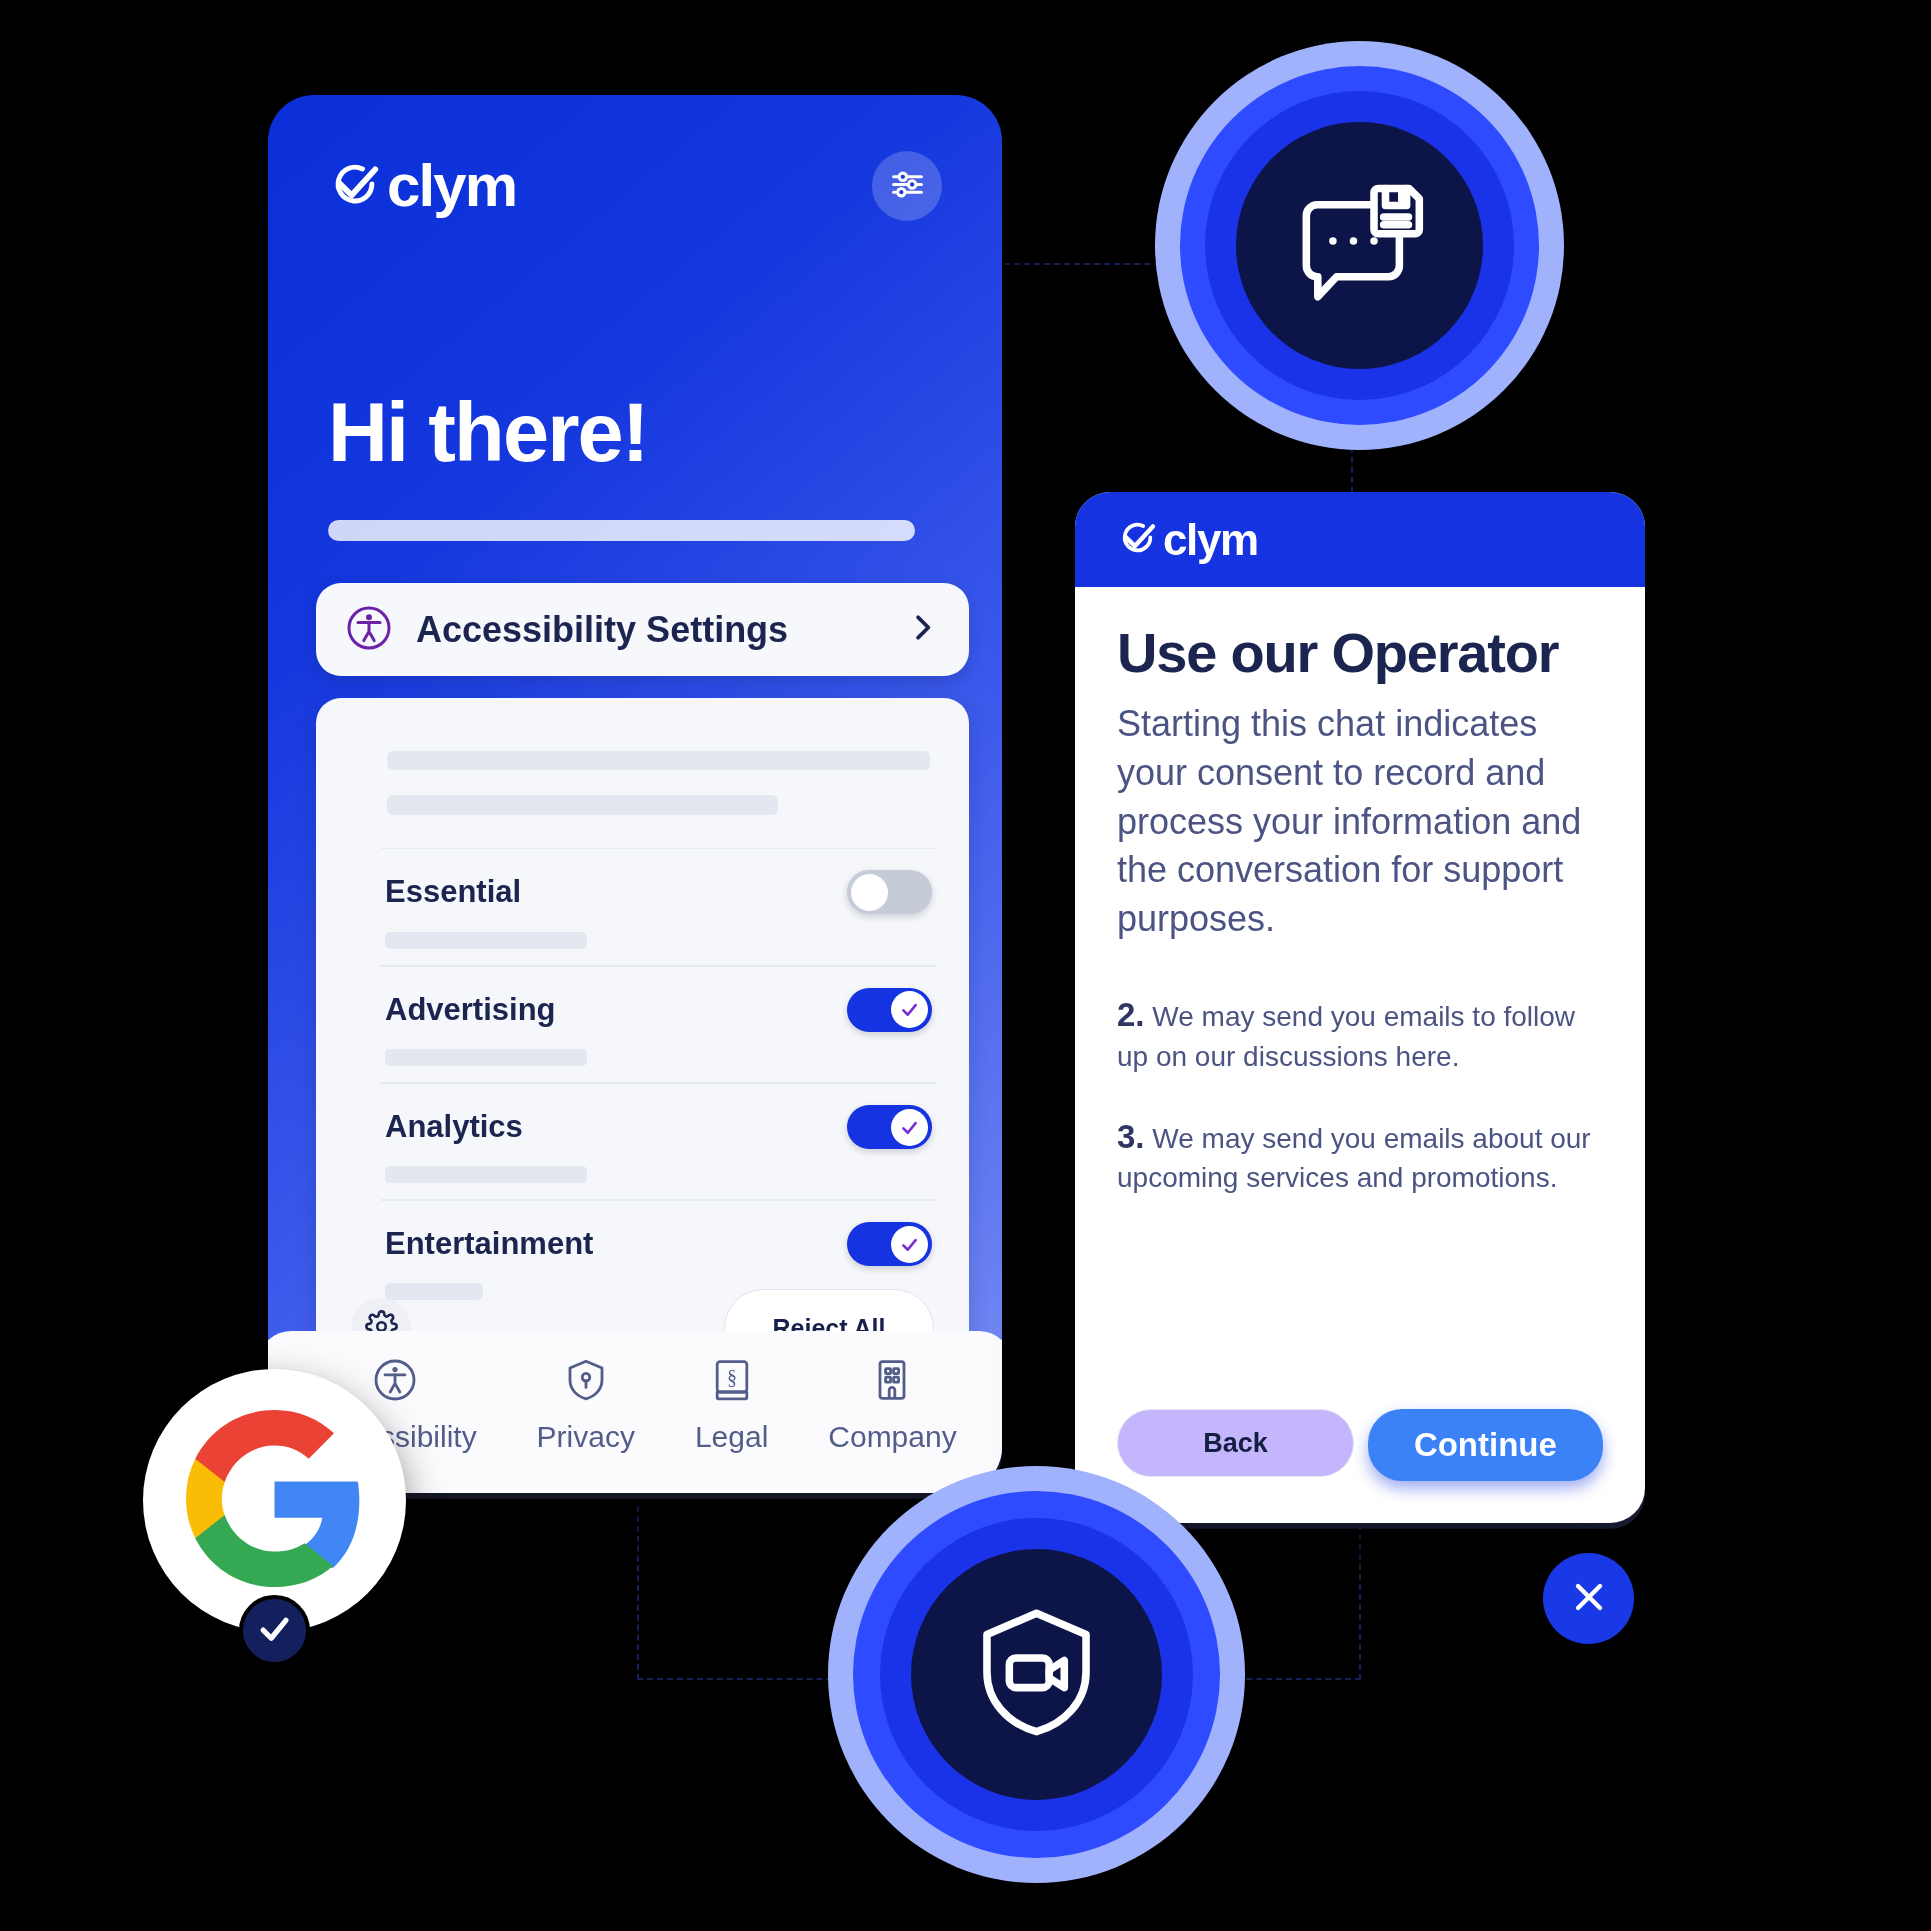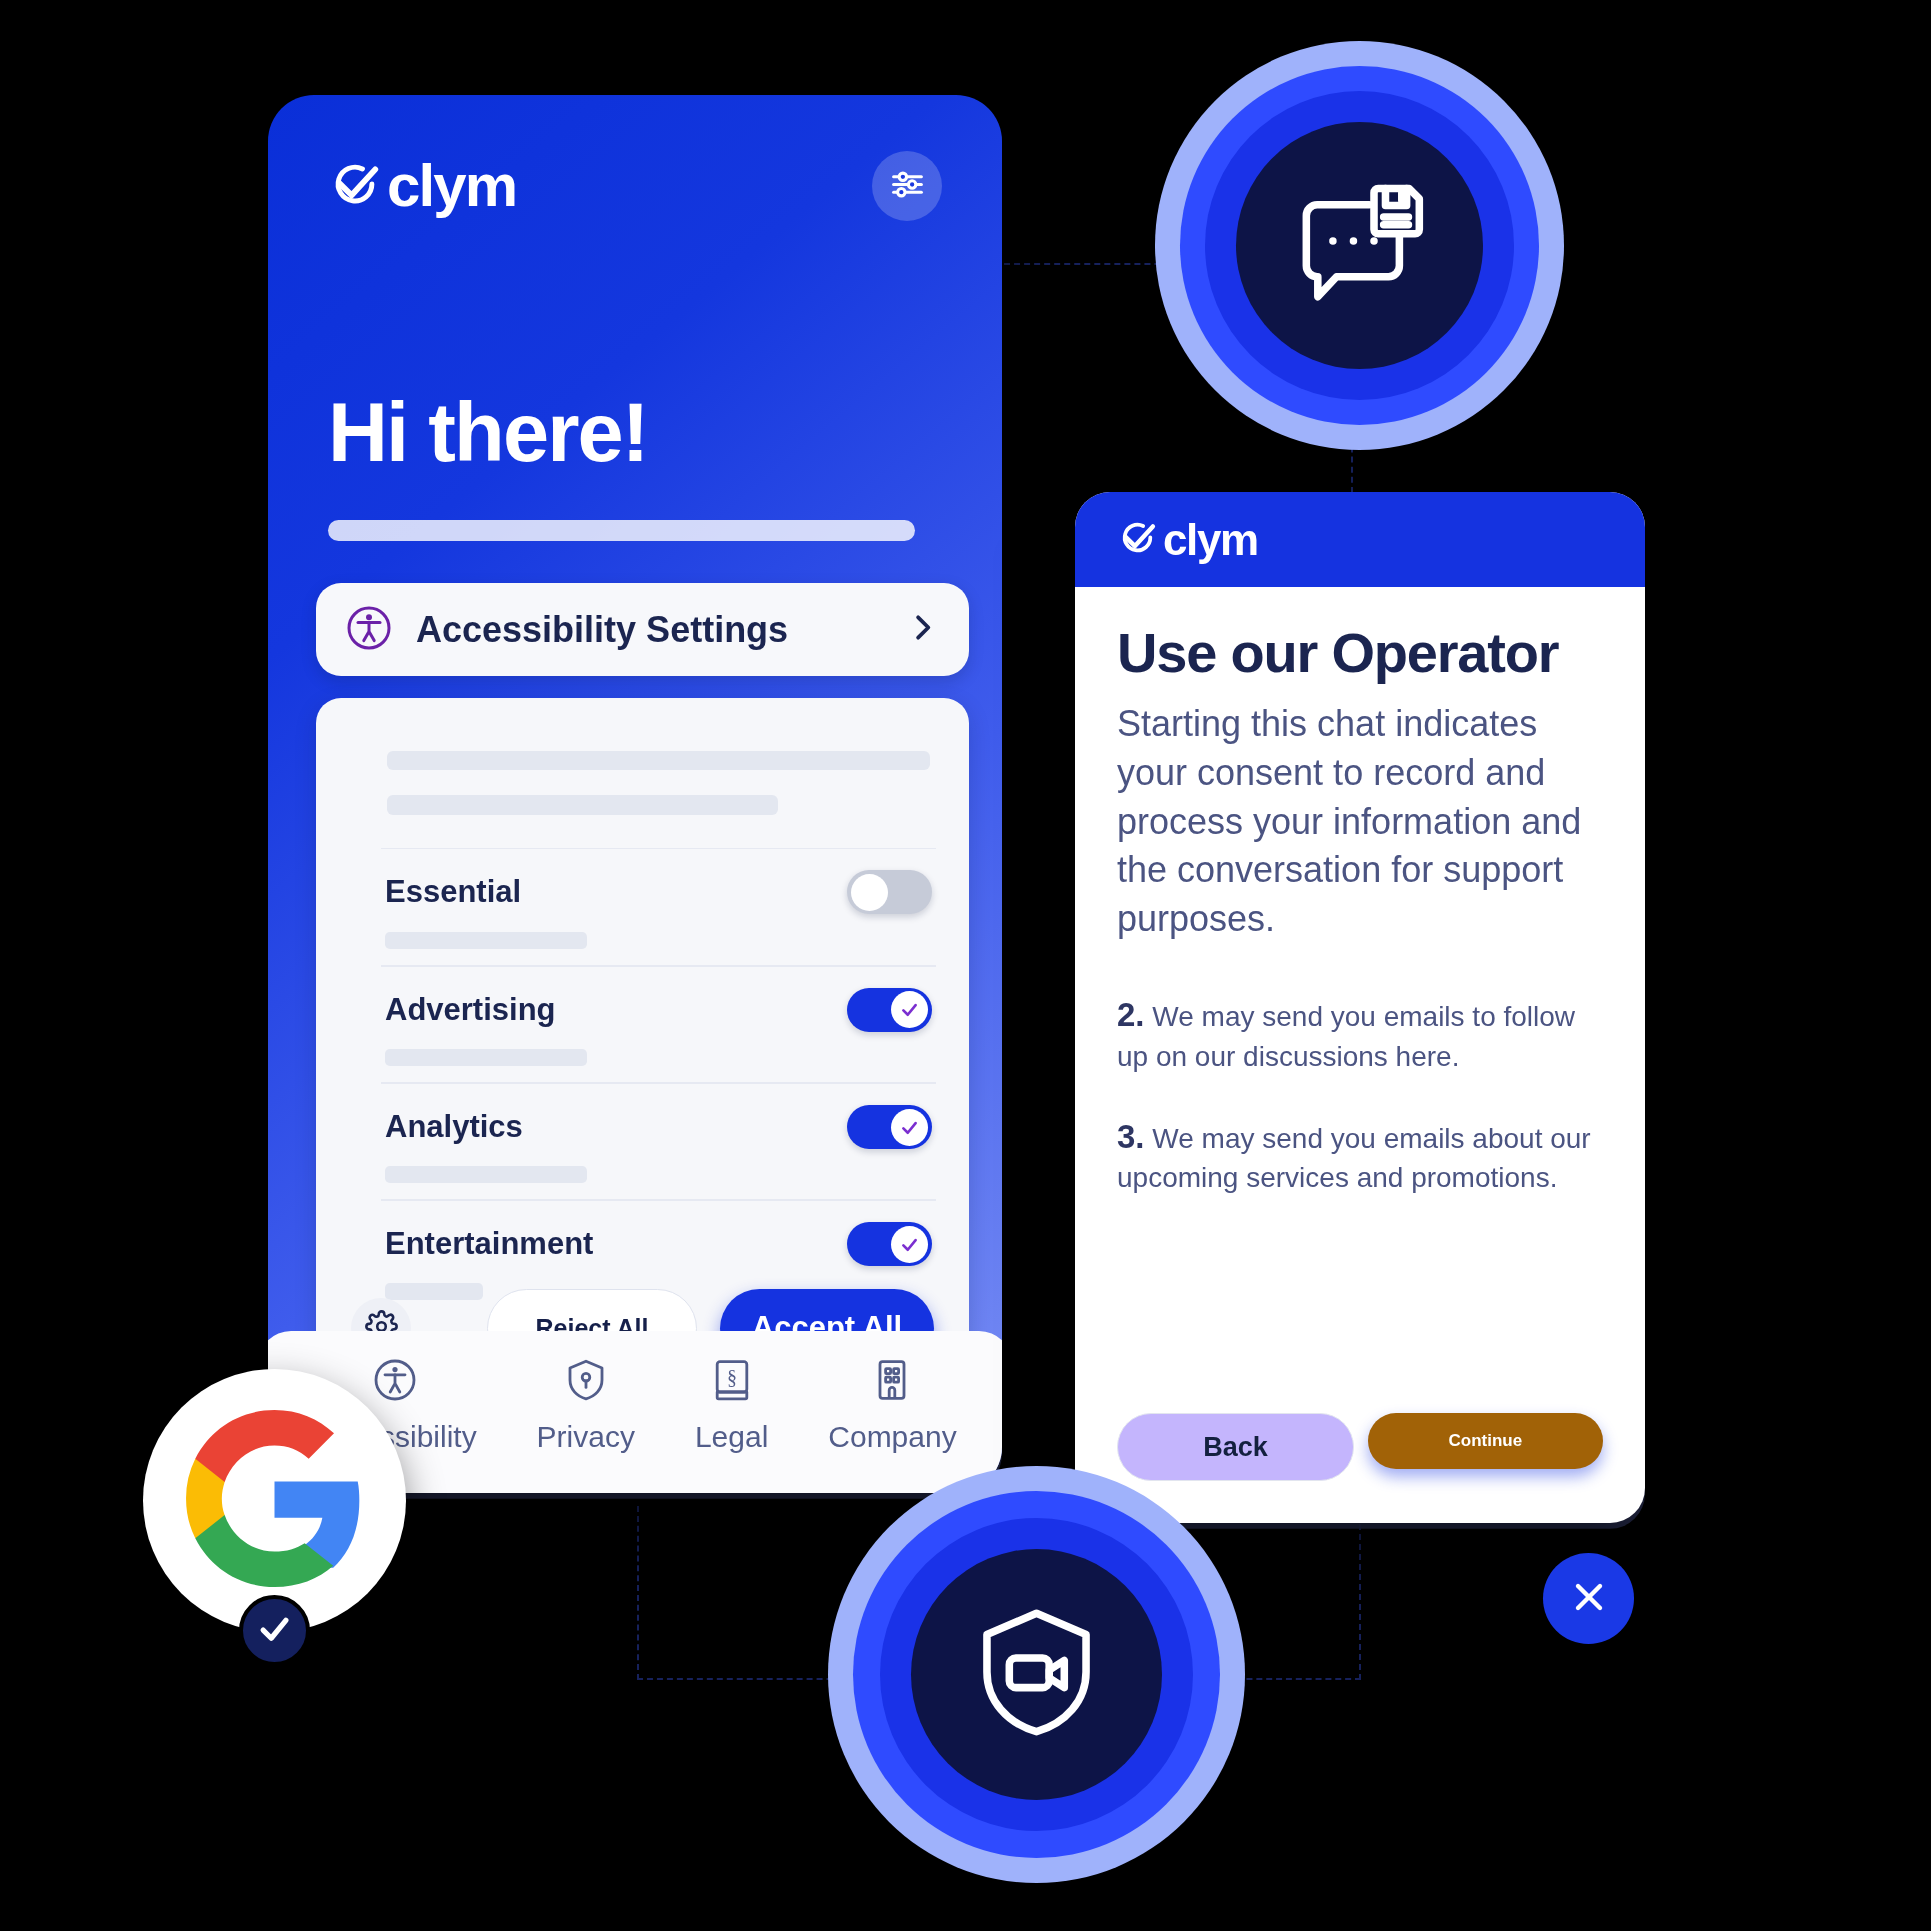--- a/index.html
+++ b/index.html
@@ -85,22 +85,22 @@
   .op-head .logo-text{ font-size:44px; letter-spacing:-1.4px; }
   .op-body{ padding:33px 42px 0 42px; }
   .op-title{ color:#1b2550; font-size:56px; font-weight:700; letter-spacing:-1.2px; }
   .op-sub{ color:#4b5482; font-size:36px; line-height:1.35; margin-top:15.4px; }
   .op-list{ margin-top:50px; }
   .op-item{ color:#4b5482; font-size:28px; line-height:1.35; margin-bottom:39px; }
   .op-item b{ color:#2e3663; font-size:33px; font-weight:700; }
   .op-btns{ position:absolute; left:42px; right:42px; bottom:42px; display:flex; gap:13.5px; }
   .op-back{ flex:1; height:68px; border-radius:34px; background:#c4b5fd; border:1.9px solid #e2e5ef;
      color:#14203f; font-size:27px; font-weight:700; display:flex; align-items:center; justify-content:center; }
-  .op-cont{ flex:1; height:56px; border-radius:34px; background:#a16207; color:#fff;
-     font-size:17px; font-weight:700; display:flex; align-items:center; justify-content:center;
+  .op-cont{ flex:1; height:72px; border-radius:34px; background:#3b82f6; color:#fff;
+     font-size:33px; font-weight:700; display:flex; align-items:center; justify-content:center;
      box-shadow:0 7.7px 15.4px rgba(21,51,224,.4); }
 
   
   .badge{ position:absolute; border-radius:50%; display:flex; align-items:center; justify-content:center; }
   .ring1{ background:#9fb2fb; }
   .ring2{ position:absolute; border-radius:50%; background:#2f4bff; }
   .ring3{ position:absolute; border-radius:50%; background:#1a32e8; }
   .core{  position:absolute; border-radius:50%; background:#0d1447;
           display:flex; align-items:center; justify-content:center; }
 
@@ -240,21 +240,20 @@
       <div class="btnrow">
         <div class="gearbtn">
           <span>
             <svg width="33" height="33" viewBox="0 0 24 24" fill="none" stroke="#1b2550" stroke-width="1.9">
               <circle cx="12" cy="12" r="3.1"></circle>
               <path d="M19.4 15a1.6 1.6 0 0 0 .3 1.8l.1.1a2 2 0 1 1-2.8 2.8l-.1-.1a1.6 1.6 0 0 0-1.8-.3 1.6 1.6 0 0 0-1 1.5V21a2 2 0 1 1-4 0v-.1A1.6 1.6 0 0 0 9 19.4a1.6 1.6 0 0 0-1.8.3l-.1.1a2 2 0 1 1-2.8-2.8l.1-.1a1.6 1.6 0 0 0 .3-1.8 1.6 1.6 0 0 0-1.5-1H3a2 2 0 1 1 0-4h.1A1.6 1.6 0 0 0 4.6 9a1.6 1.6 0 0 0-.3-1.8l-.1-.1a2 2 0 1 1 2.8-2.8l.1.1a1.6 1.6 0 0 0 1.8.3H9a1.6 1.6 0 0 0 1-1.5V3a2 2 0 1 1 4 0v.1a1.6 1.6 0 0 0 1 1.5 1.6 1.6 0 0 0 1.8-.3l.1-.1a2 2 0 1 1 2.8 2.8l-.1.1a1.6 1.6 0 0 0-.3 1.8V9a1.6 1.6 0 0 0 1.5 1H21a2 2 0 1 1 0 4h-.1a1.6 1.6 0 0 0-1.5 1z"></path>
             </svg>
           </span>
         </div>
         <div class="reject">Reject All</div>
-        <div class="accept">Accept All</div>
       </div>
     </div>
 
     <div class="navbar">
       <div class="navitem">
         <span>
           <svg width="48" height="48" viewBox="0 0 24 24" fill="none" stroke="#525d8a" stroke-width="1.4">
             <circle cx="12" cy="12" r="9.5"></circle>
             <circle cx="12" cy="6.8" r="1.3" fill="#525d8a" stroke="none"></circle>
             <path d="M7 9.4h10" stroke-linecap="round"></path>

